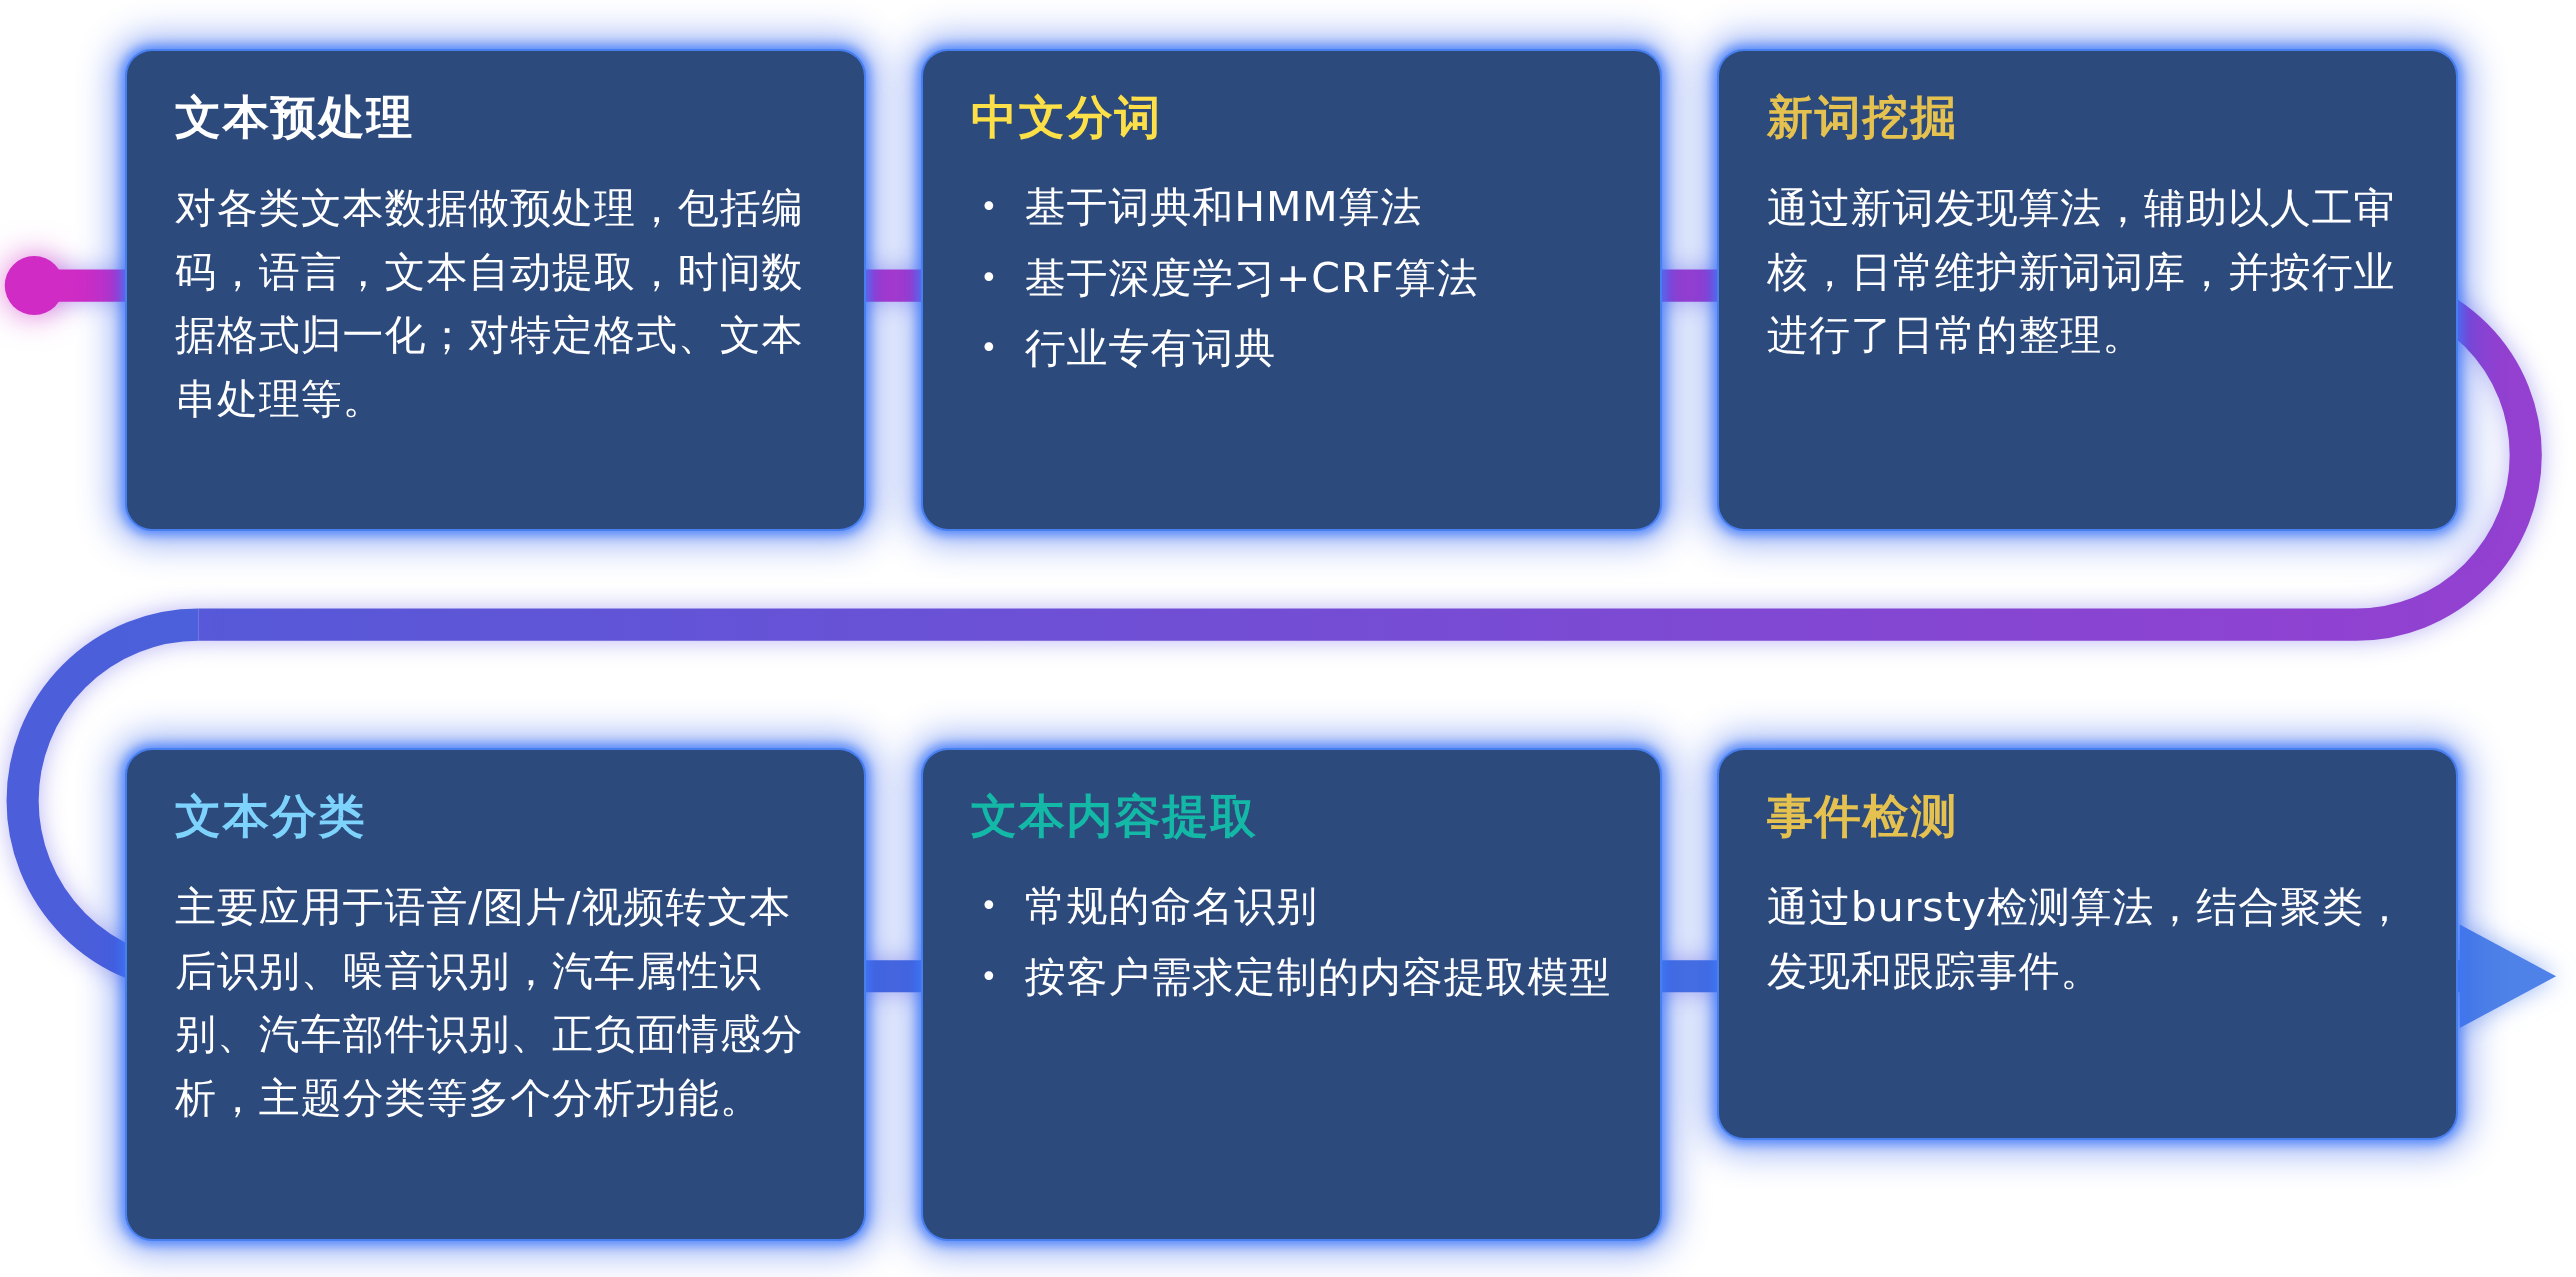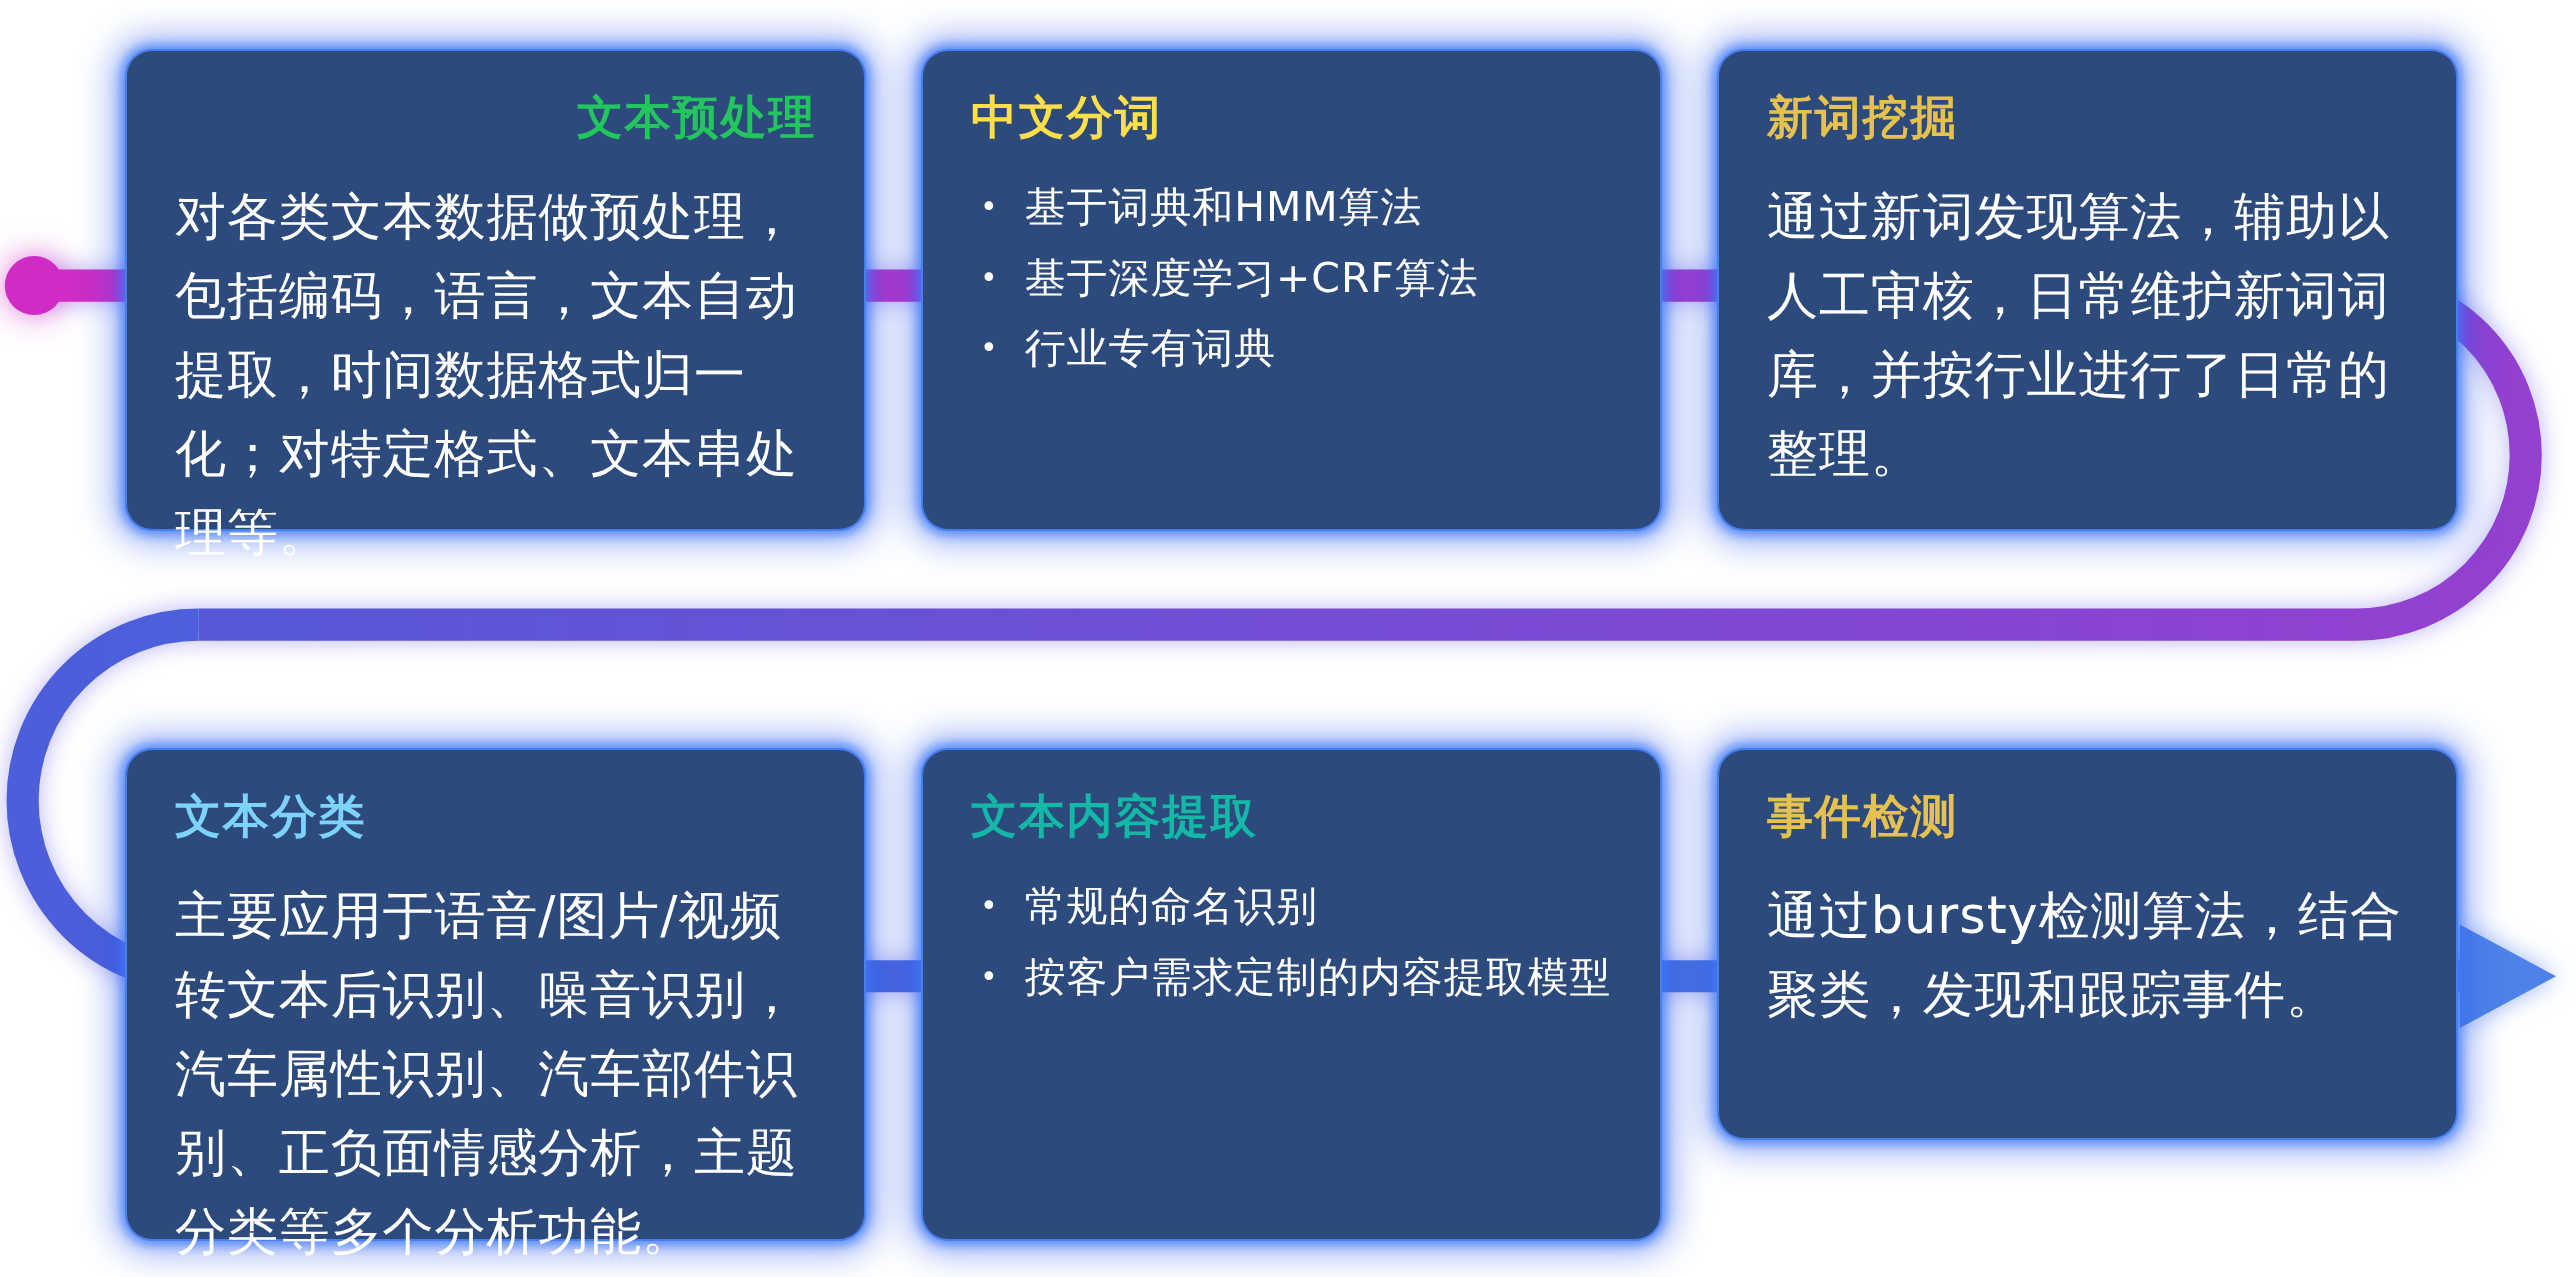--- a/index.html
+++ b/index.html
@@ -52,21 +52,21 @@
   .card-title {
     margin: 0 0 32px 0;
     font-size: 46px;
     font-weight: bold;
     letter-spacing: 1.8px;
     line-height: 1.2;
   }
   .card-body {
     margin: 0;
     color: #ffffff;
-    font-size: 51px;
+    font-size: 41px;
     line-height: 1.55;
     letter-spacing: 0.9px;
   }
   .bullet-list {
     list-style: none;
     margin: 12.5px 0 0 0;
     padding: 0 0 0 9px;
     color: #ffffff;
     font-size: 41px;
   }
@@ -113,21 +113,21 @@
     <path class="flow-line" d="M 2640 320 A 190 190 0 0 1 2640 700 L 222 700" stroke="url(#g2)" stroke-width="36" fill="none"></path>
 
     <path class="flow-line" d="M 222 700 A 197 197 0 0 0 222 1094 L 2770 1094" stroke="url(#g3)" stroke-width="36" fill="none"></path>
 
     <circle class="flow-dot" cx="38" cy="320" r="33" fill="#d02cc5"></circle>
 
     <polygon class="flow-arrow" points="2756,1036 2756,1152 2864,1094" fill="#4e82e8"></polygon>
   </svg>
 
   <section class="card c0">
-    <h2 class="card-title" style="color: #22c55e; text-align: right;">文本预处理</h2>
+    <h2 class="card-title" style="color: #ffffff;">文本预处理</h2>
     <p class="card-body">对各类文本数据做预处理，包括编码，语言，文本自动提取，时间数据格式归一化；对特定格式、文本串处理等。</p>
   </section>
 
   <section class="card c1">
     <h2 class="card-title" style="color: #fde047;">中文分词</h2>
     <ul class="bullet-list">
       <li>
         <span class="bullet">•</span>
         <span class="li-text">基于词典和HMM算法</span>
       </li>

